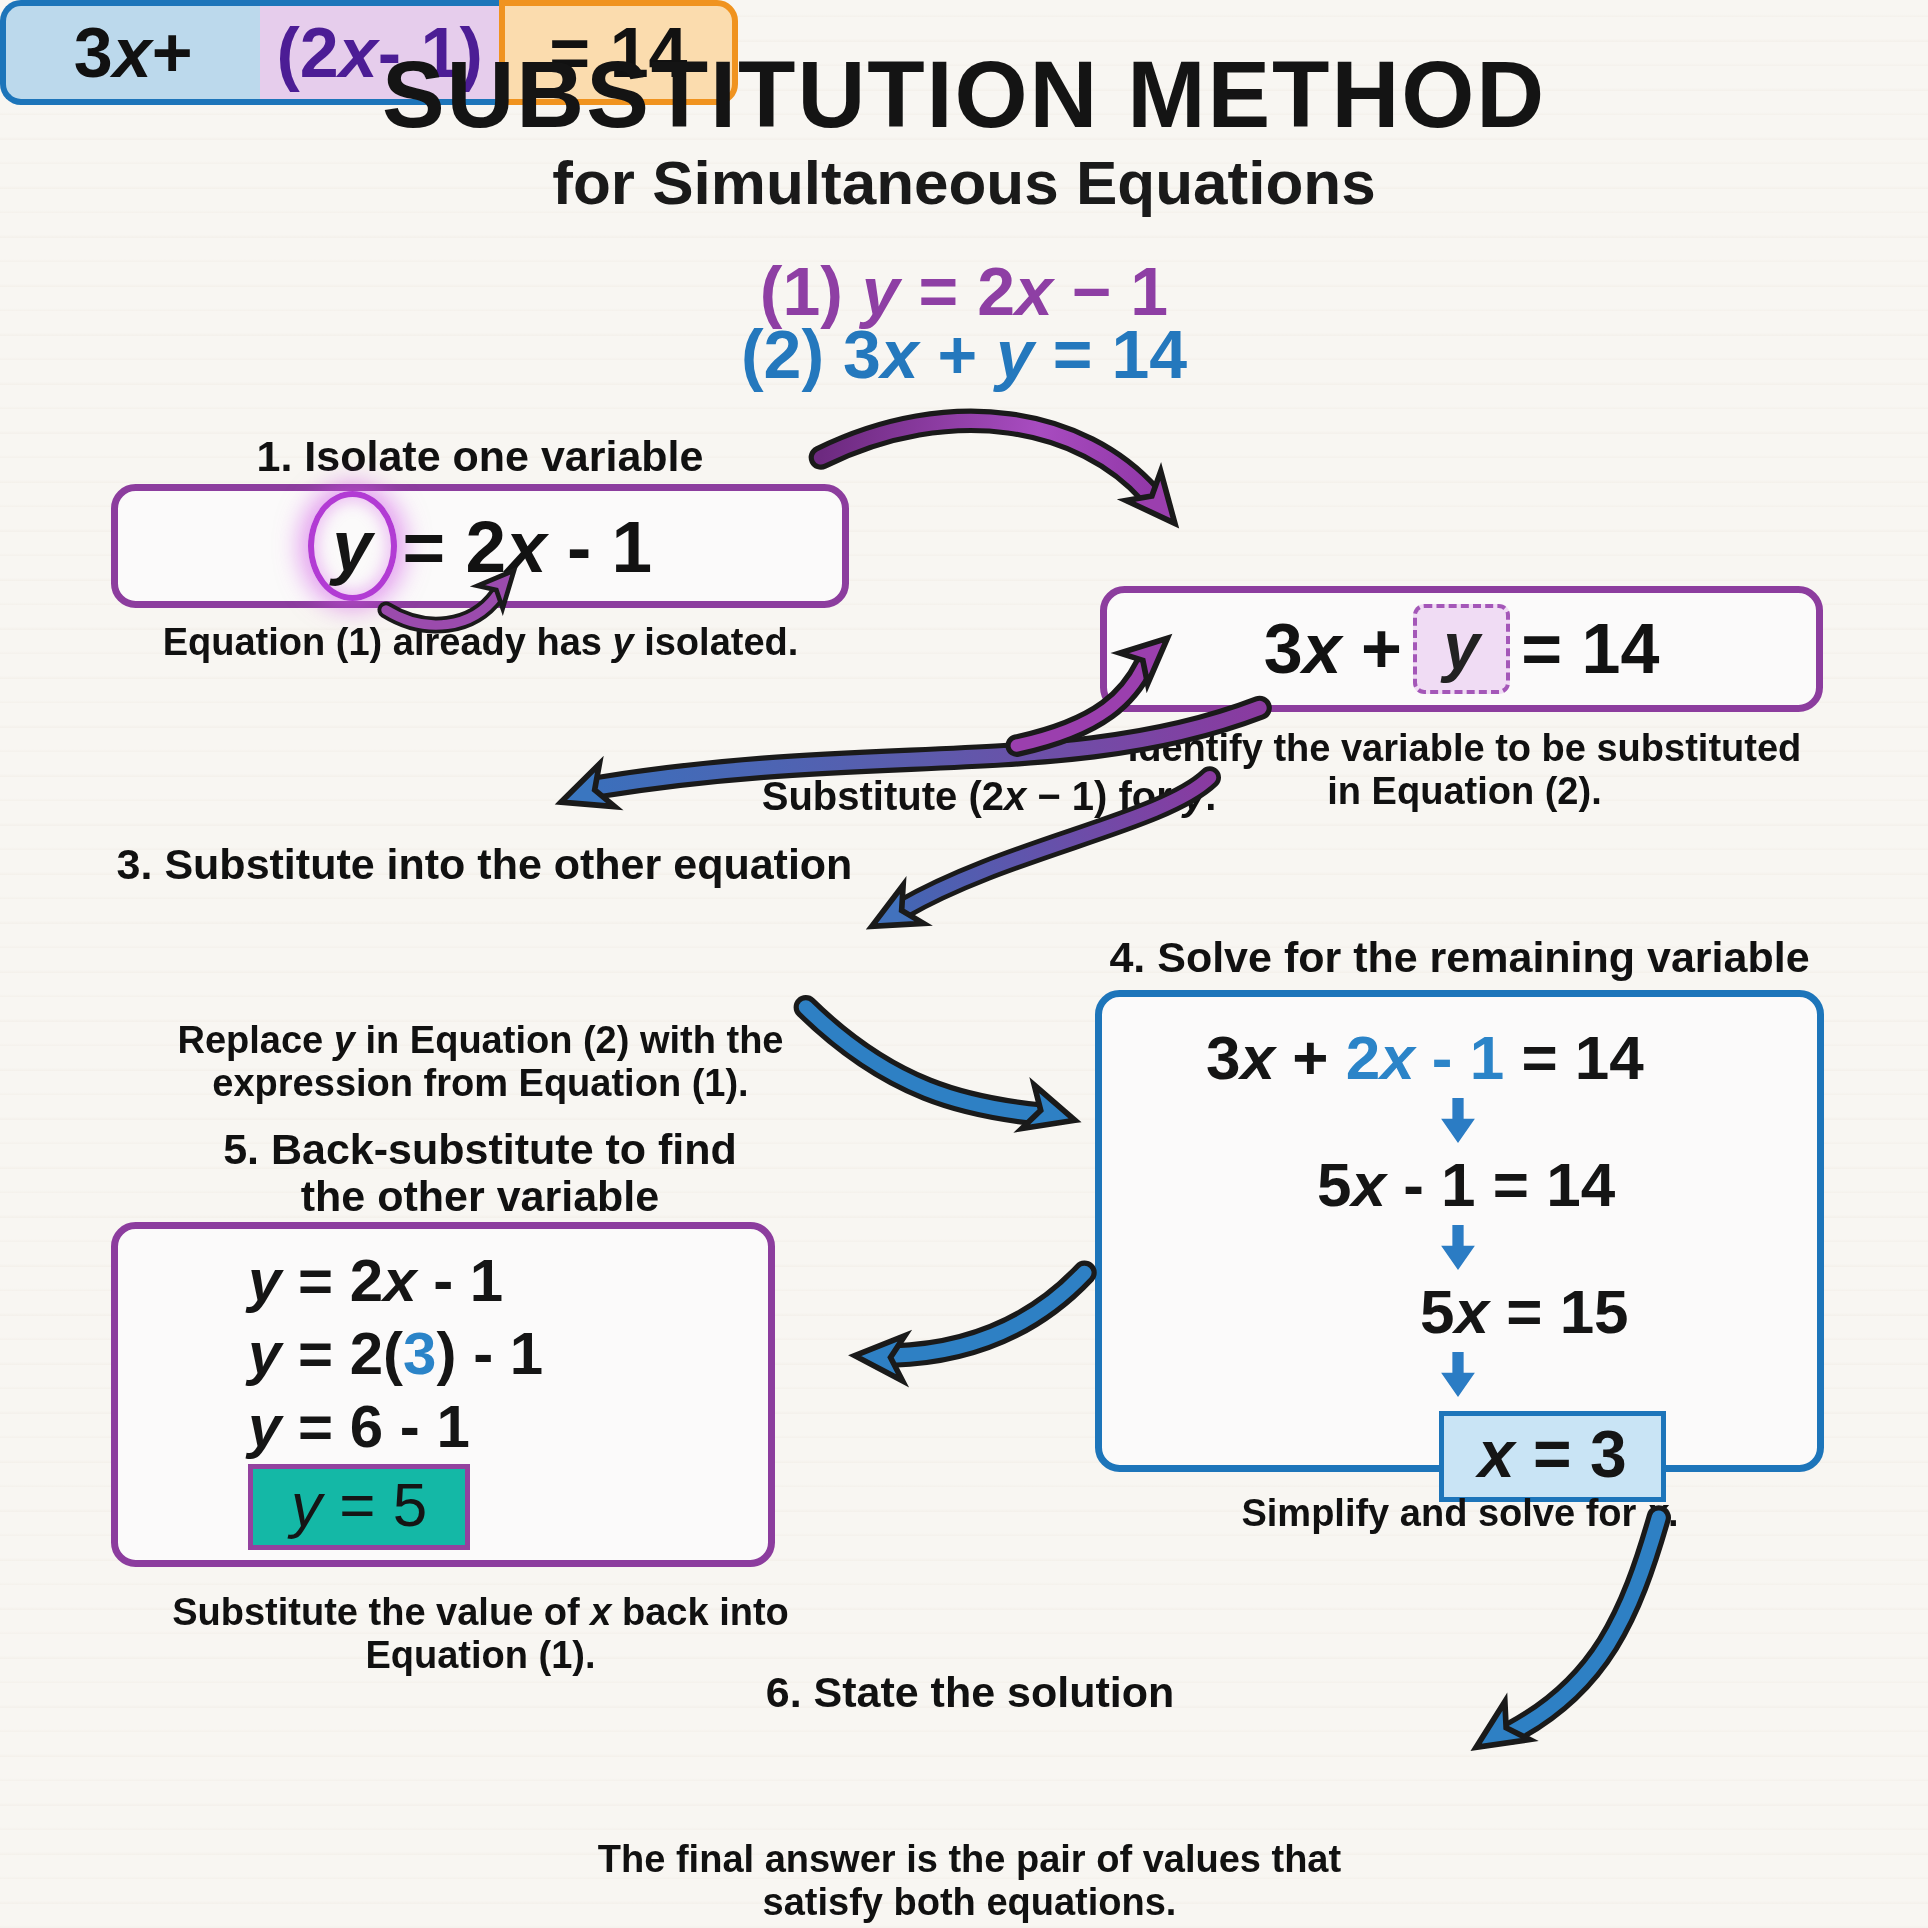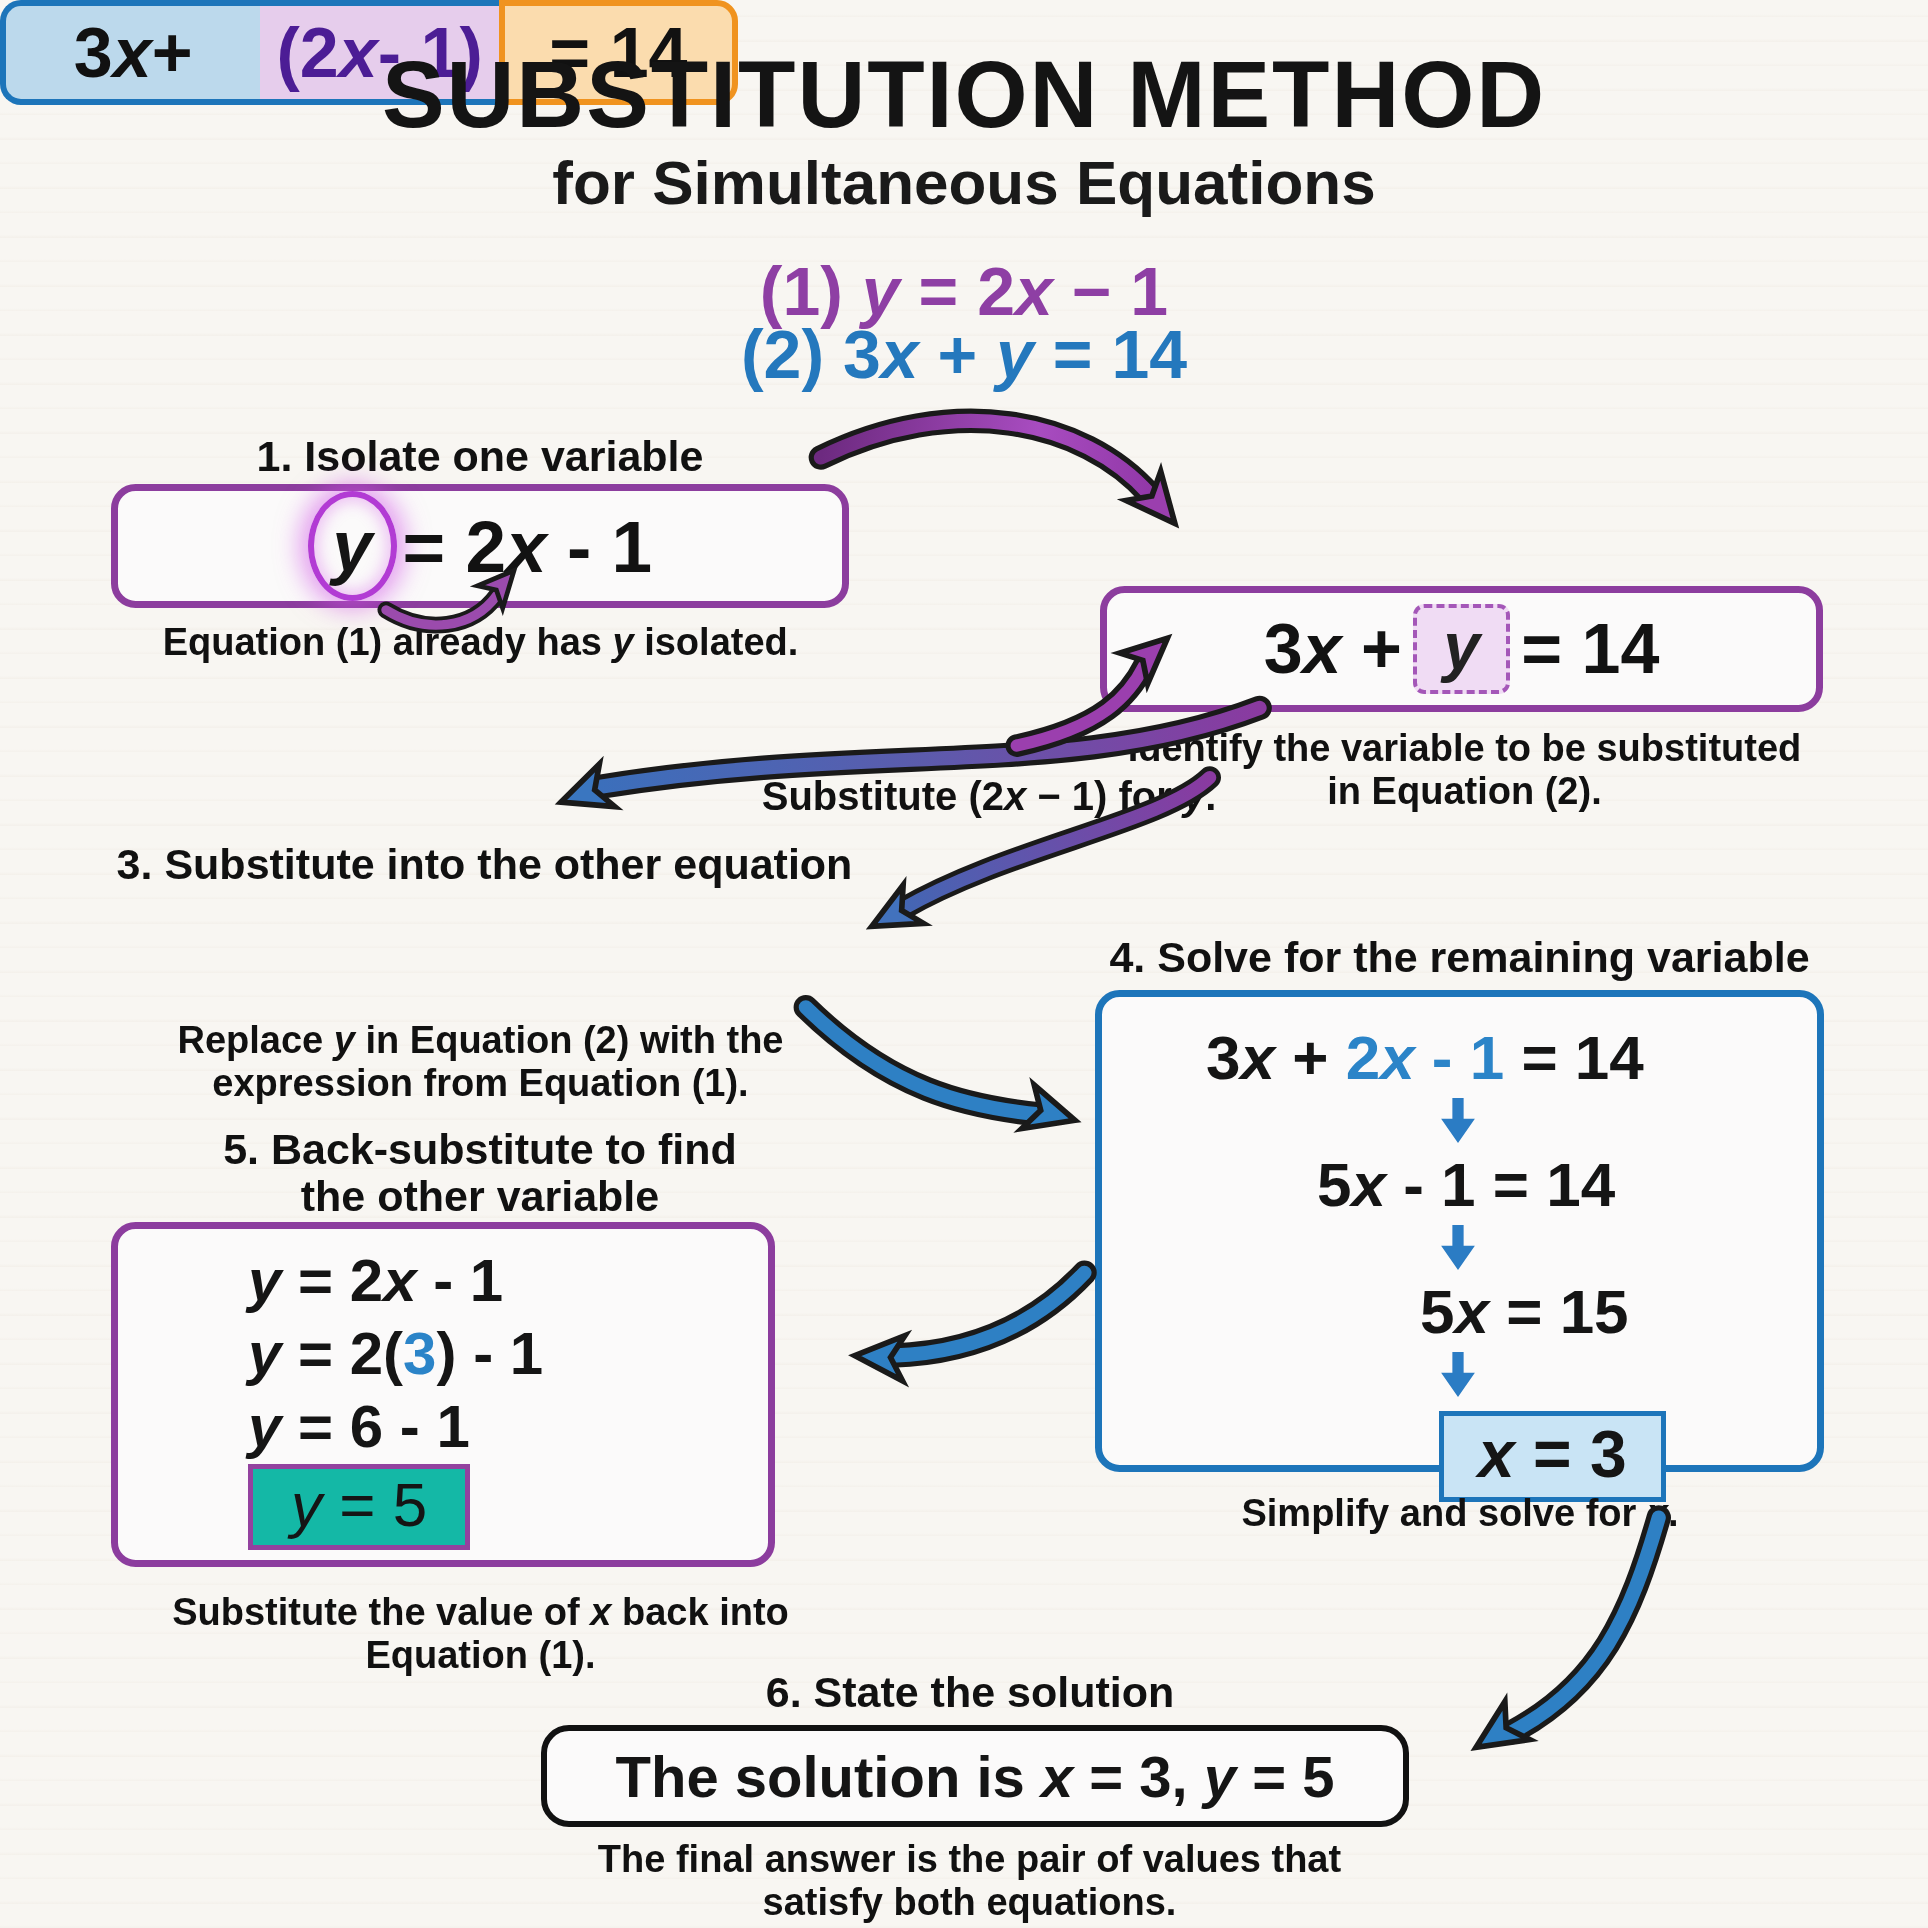--- a/index.html
+++ b/index.html
@@ -127,23 +127,20 @@
     <div class="s5-line"><i>y</i> = 2<i>x</i> - 1</div>
     <div class="s5-line">
       <span><i>y</i> = 2(</span><span class="blue-text">3</span><span>) - 1</span>
     </div>
     <div class="s5-line"><i>y</i> = 6 - 1</div>
     <div class="y5-badge"><i>y</i> = 5</div>
   </div>
   <div class="abs ctr caption" style="left:104px;top:1591px;width:753px;">Substitute the value of <i>x</i> back into Equation (1).</div>
 
   <div class="abs ctr step-title" style="left:603px;top:1669px;width:734px;">6. State the solution</div>
-  <div class="round-box b-black s6-box">
-    <span class="s6-eq">The solution is <i>x</i> = 3, <i>y</i> = 5</span>
-  </div>
   <div class="abs ctr caption" style="left:593px;top:1838px;width:753px;">The final answer is the pair of values that satisfy both equations.</div>
 
   <svg class="svg-layer" viewBox="0 0 2048 2048">
     <defs>
       <linearGradient id="gA" gradientUnits="userSpaceOnUse" x1="872" y1="486" x2="1240" y2="540">
         <stop offset="0" stop-color="#6d2a80"></stop>
           <stop offset="0.6" stop-color="#a84cc0"></stop>
           <stop offset="1" stop-color="#8e35a4"></stop>
       </linearGradient>
       <linearGradient id="gB" gradientUnits="userSpaceOnUse" x1="1338" y1="752" x2="622" y2="838">

